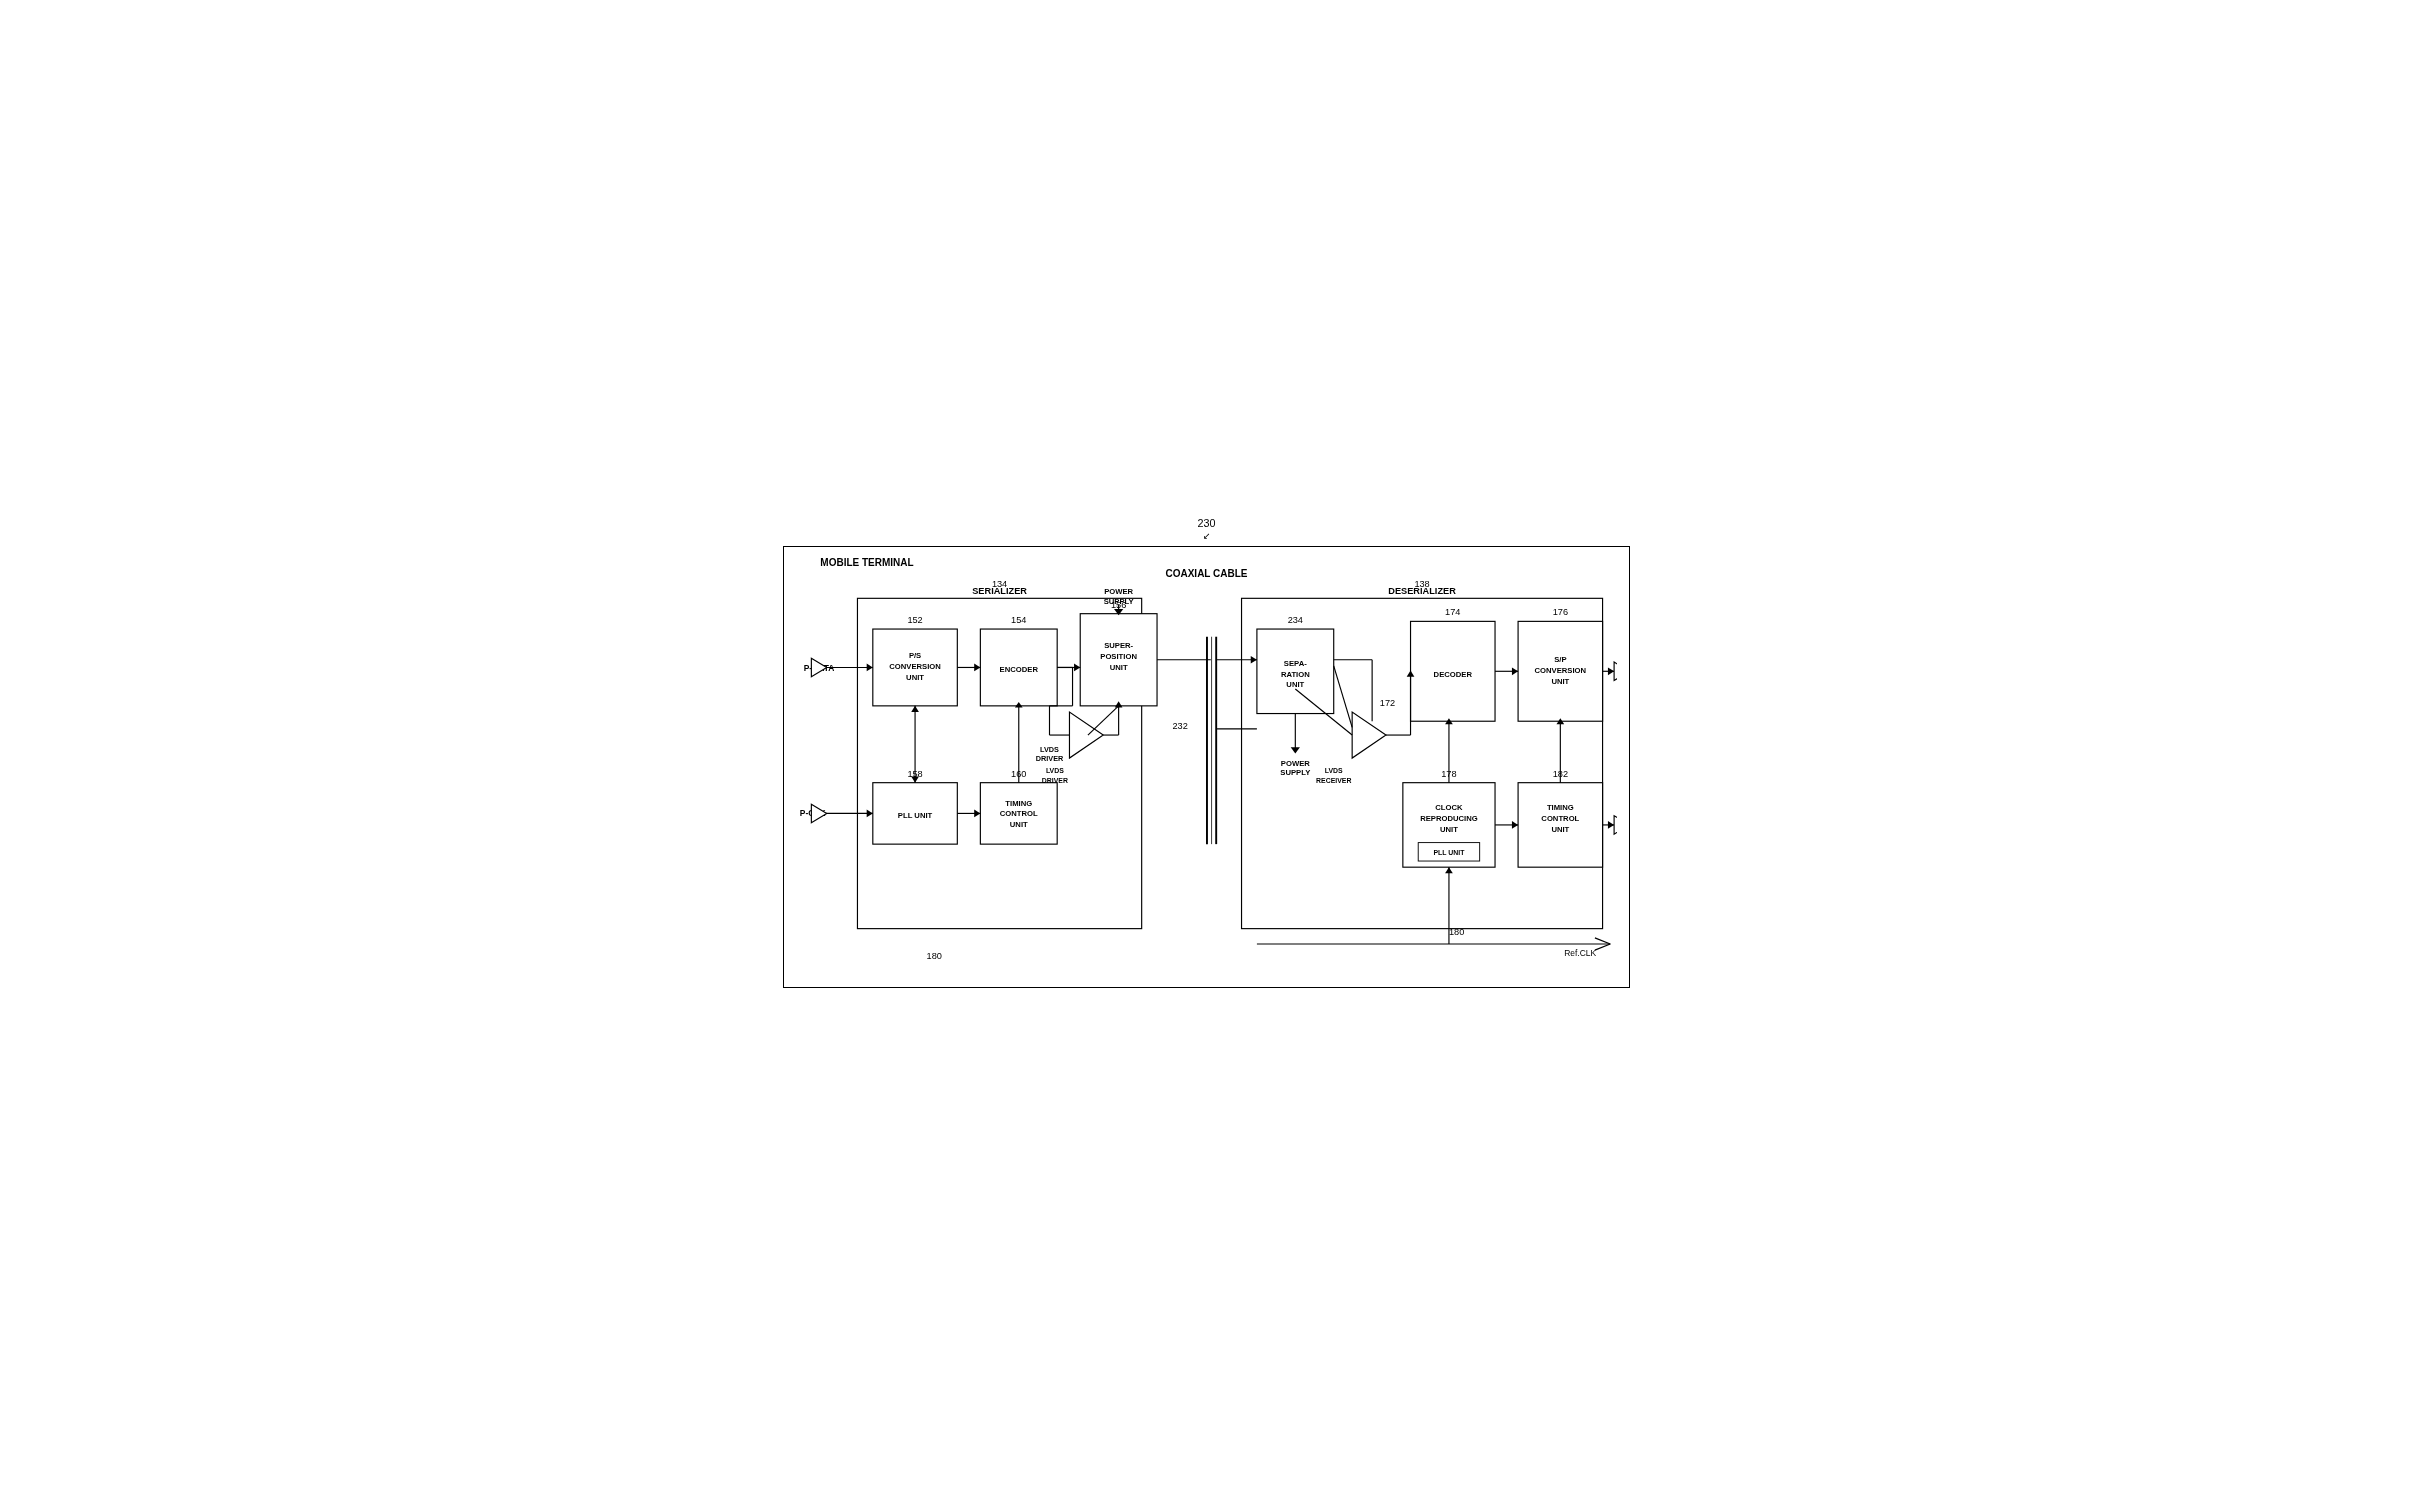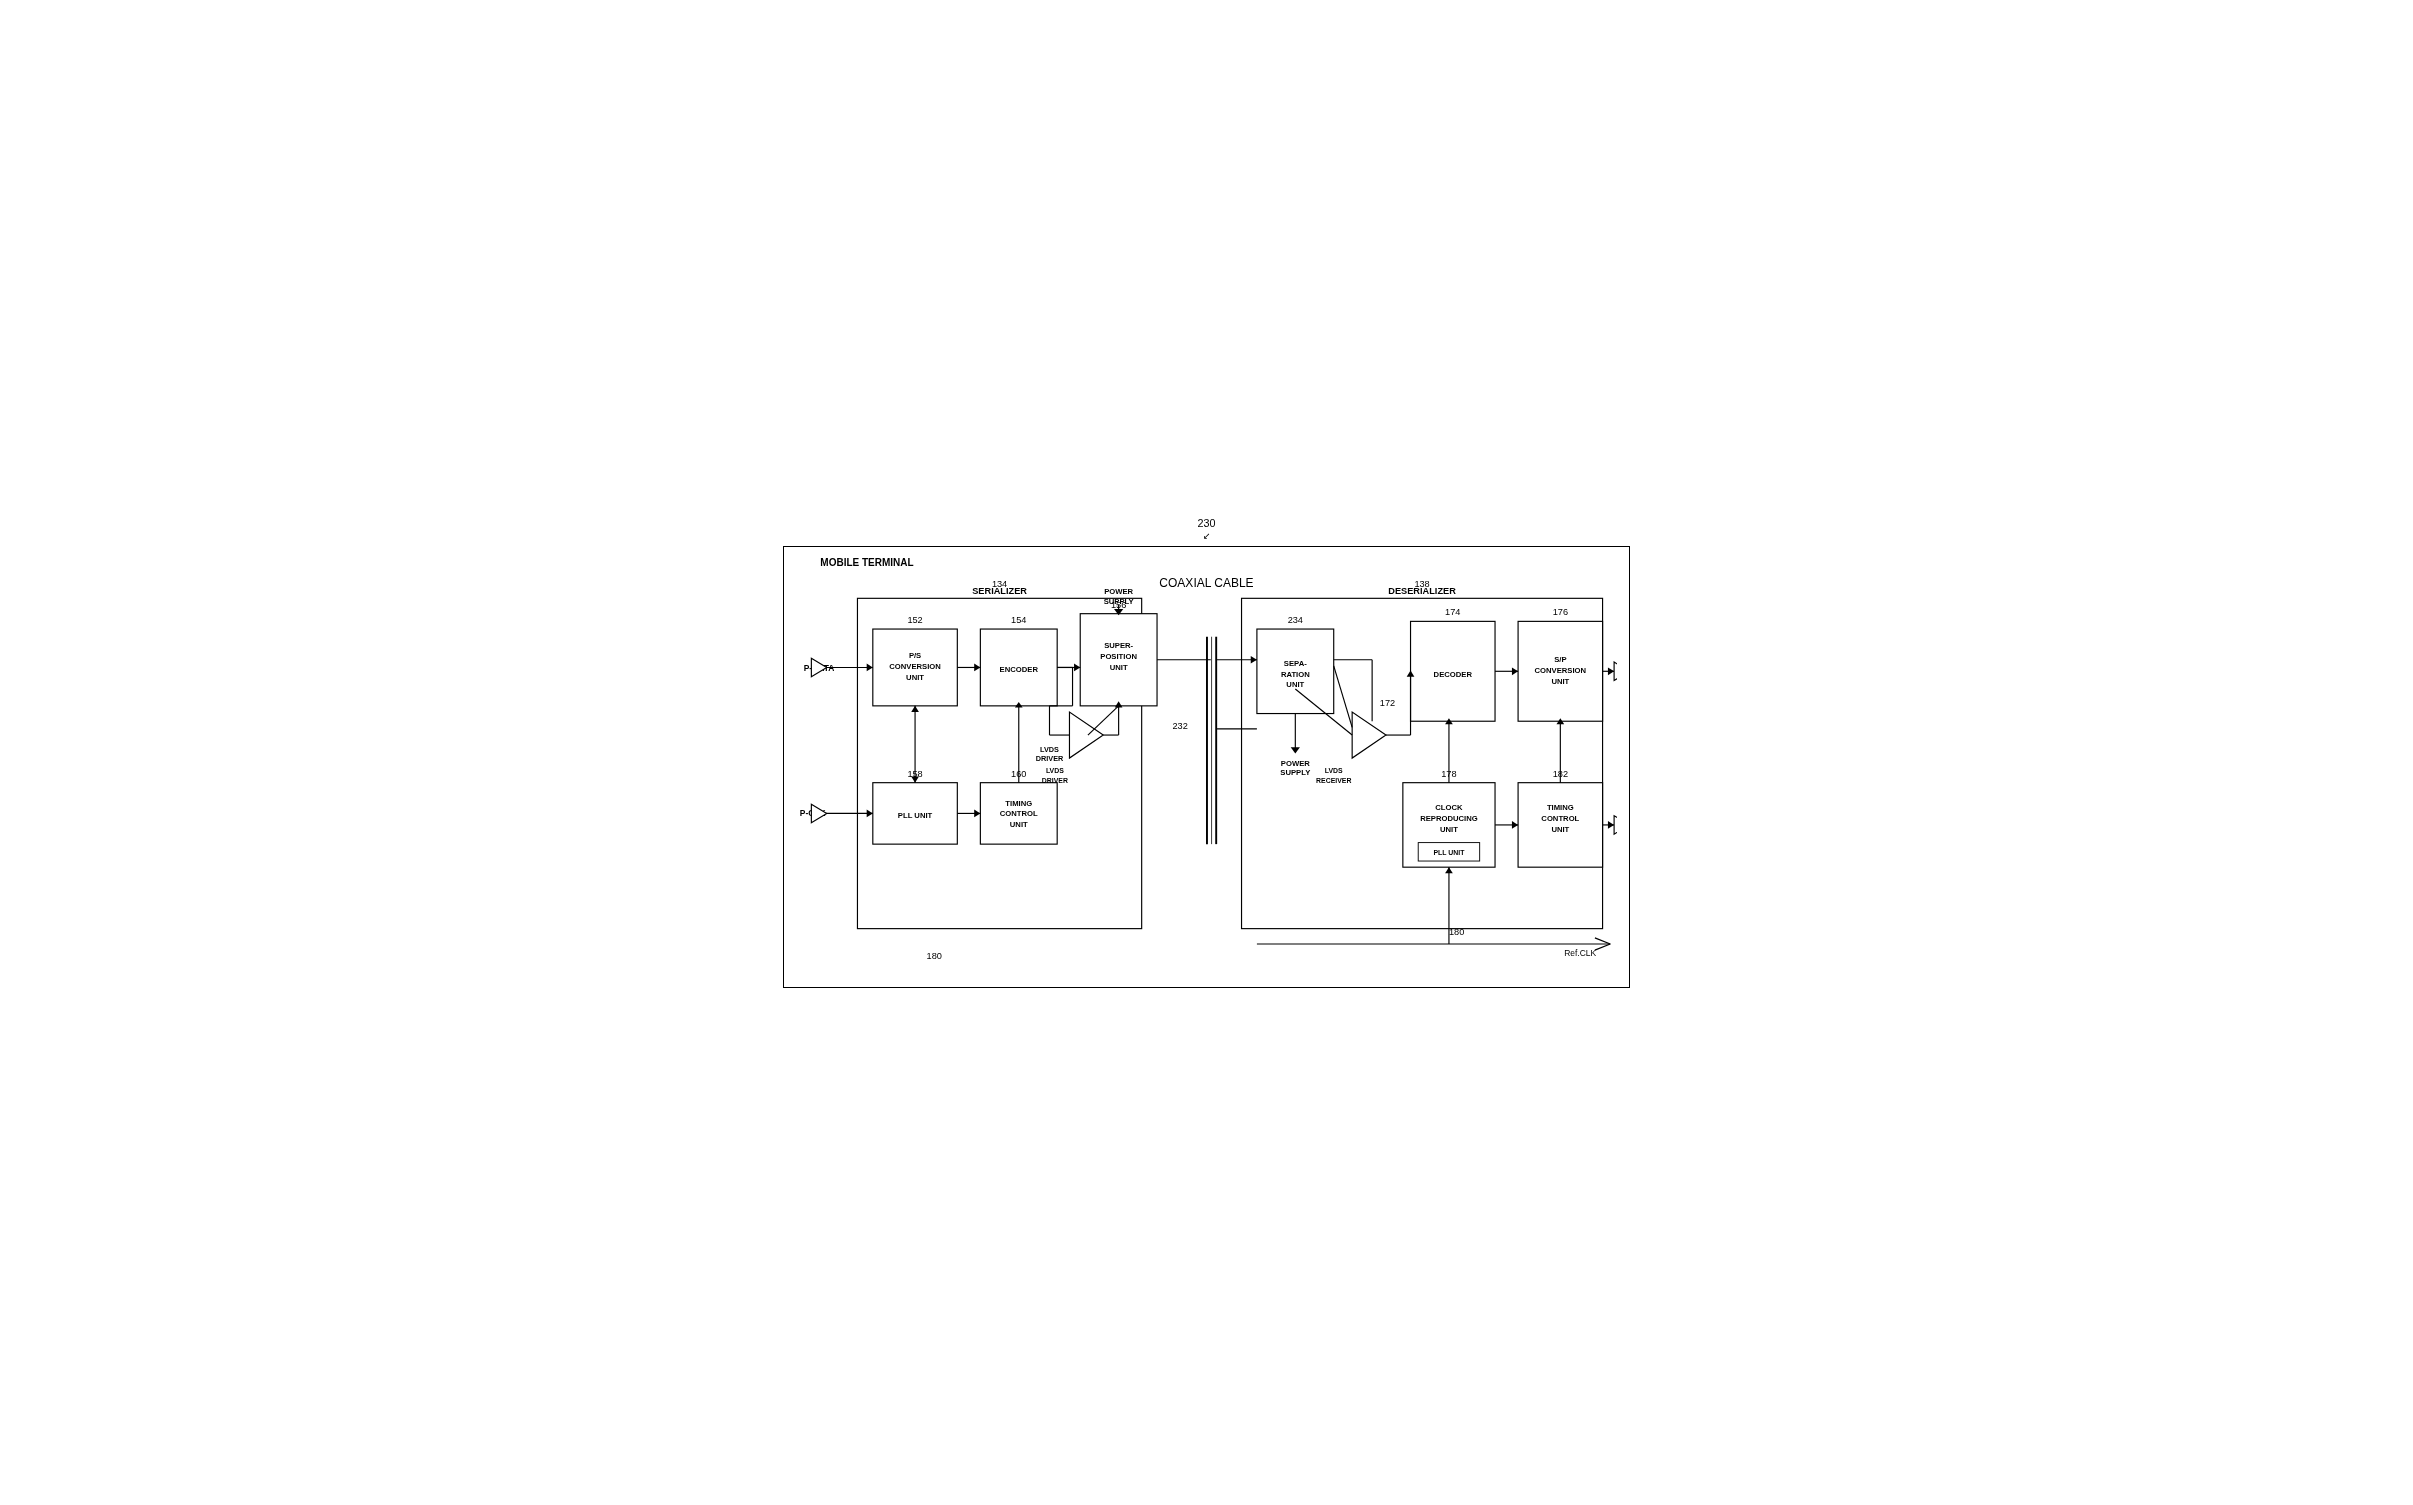--- a/index.html
+++ b/index.html
@@ -27,24 +27,23 @@
       font-size: 10px;
       font-weight: bold;
       margin-bottom: 6.2px;
       padding-left: 24px;
     }
     .coaxial-label {
       position: absolute;
       top: 21.6px;
       left: 50%;
       transform: translateX(-50%);
-      font-size: 12px;
-      font-weight: normal;
+      font-size: 10px;
+      font-weight: bold;
       white-space: nowrap;
-      margin-top: 8px;
     }
     
     .diagram-area {
       position: relative;
       width: 100%;
       height: 400px;
     }
     
     .svg-overlay {
       position: absolute;

